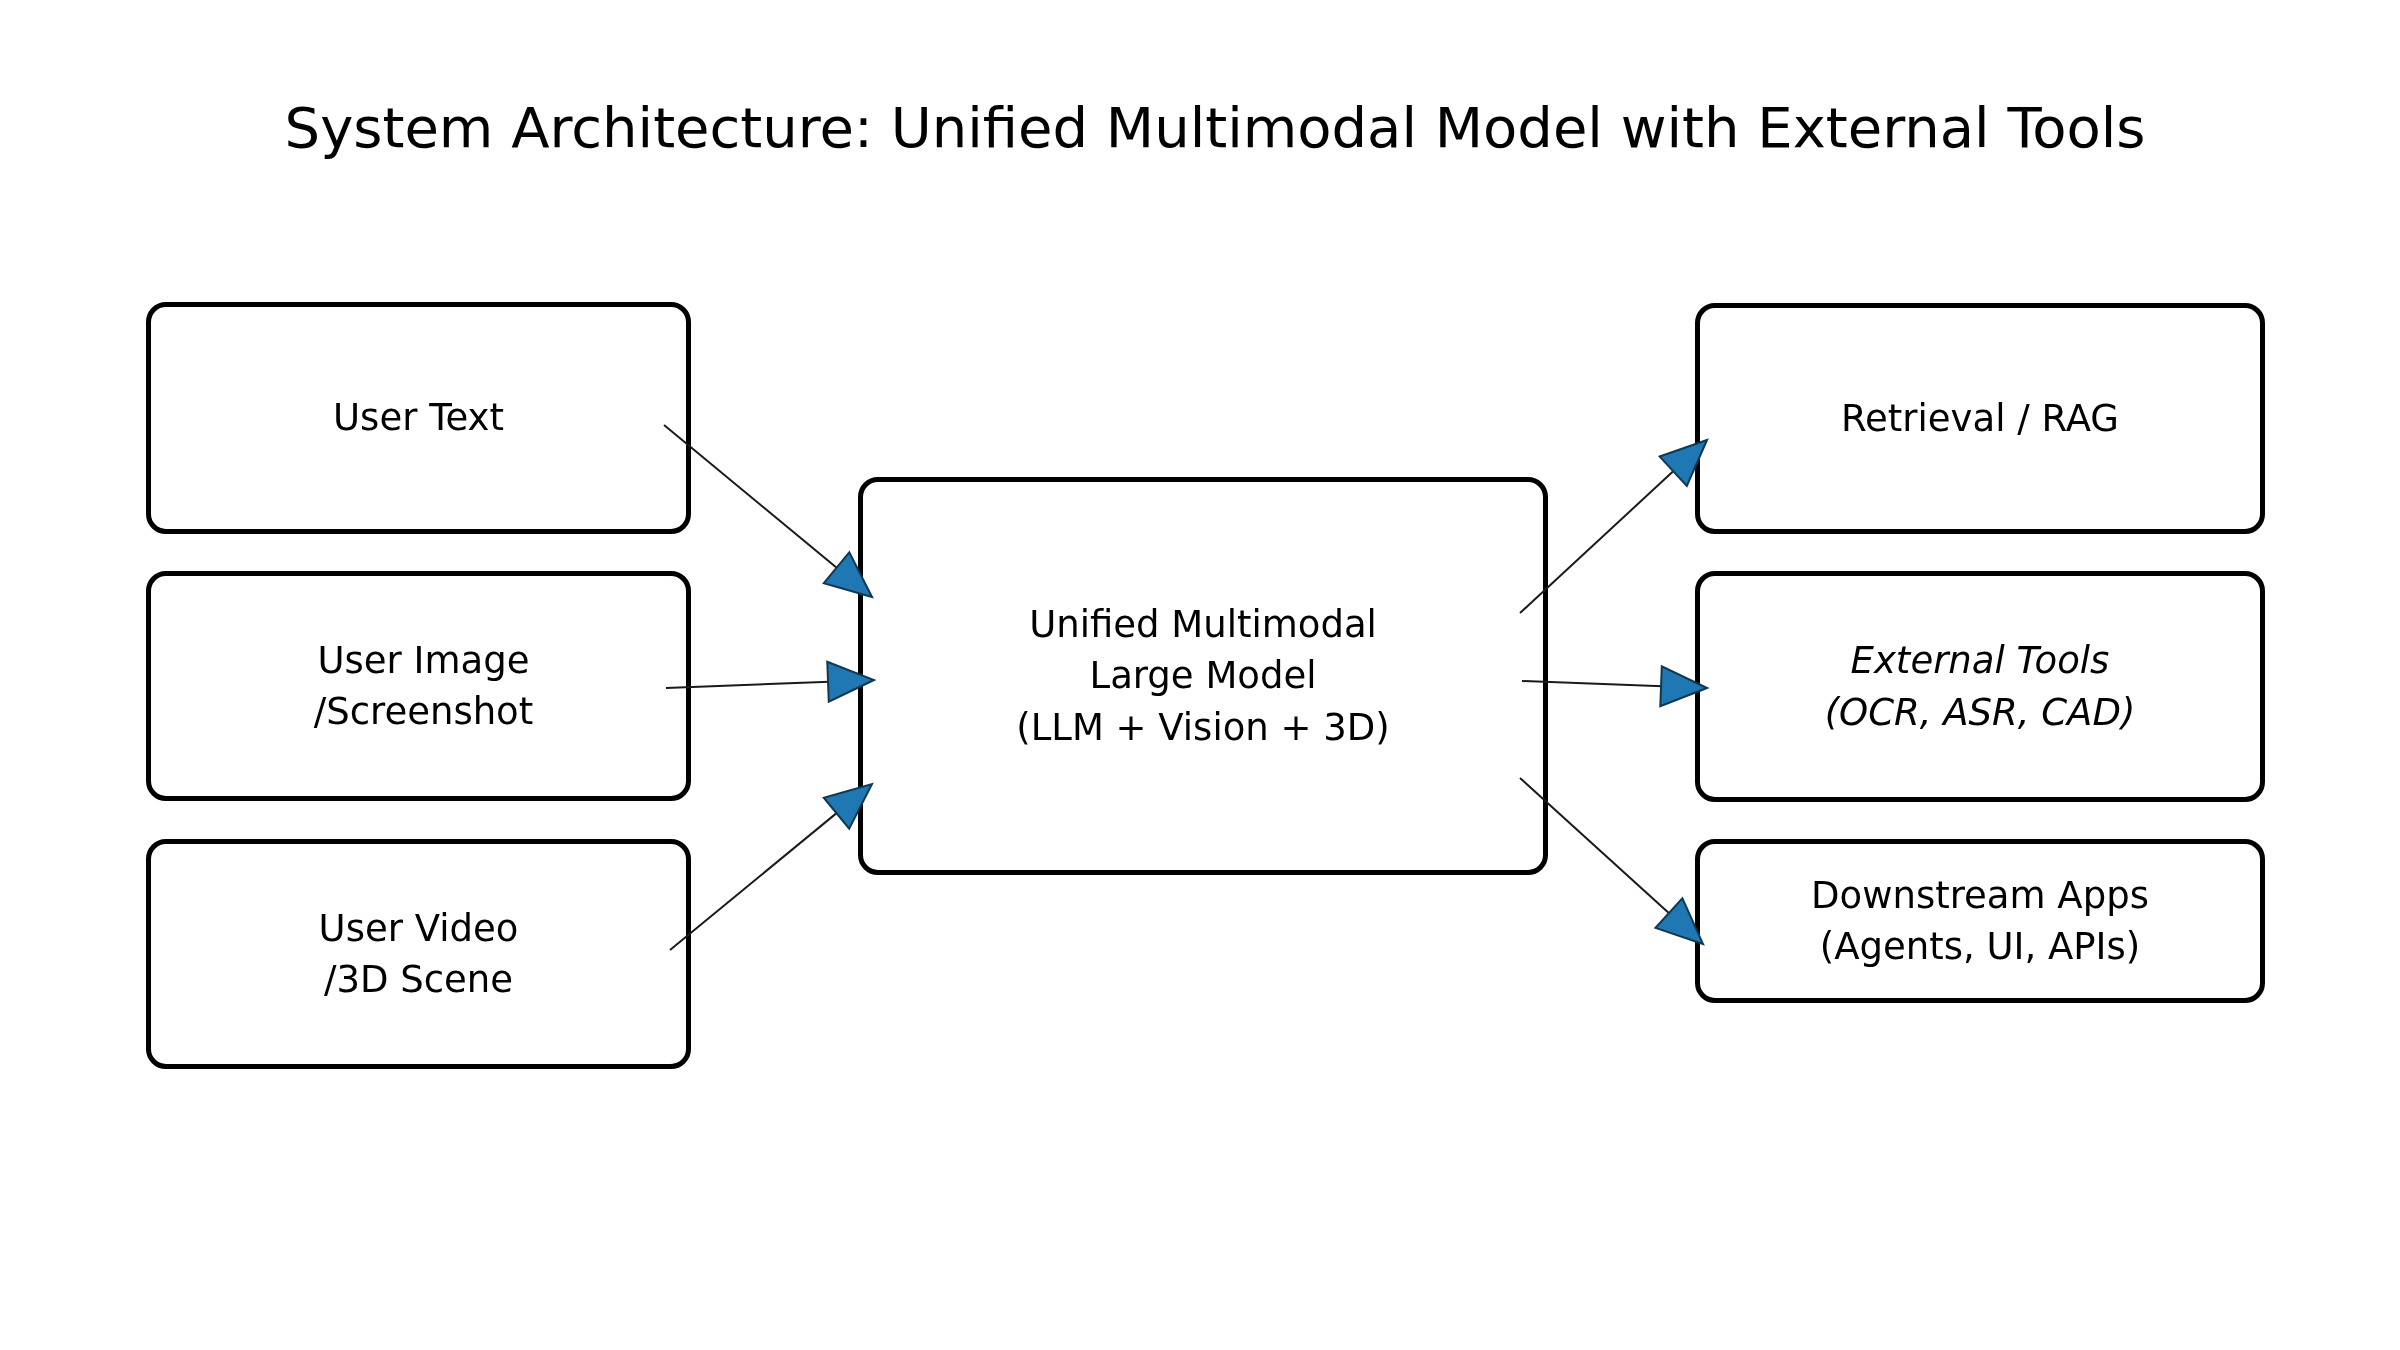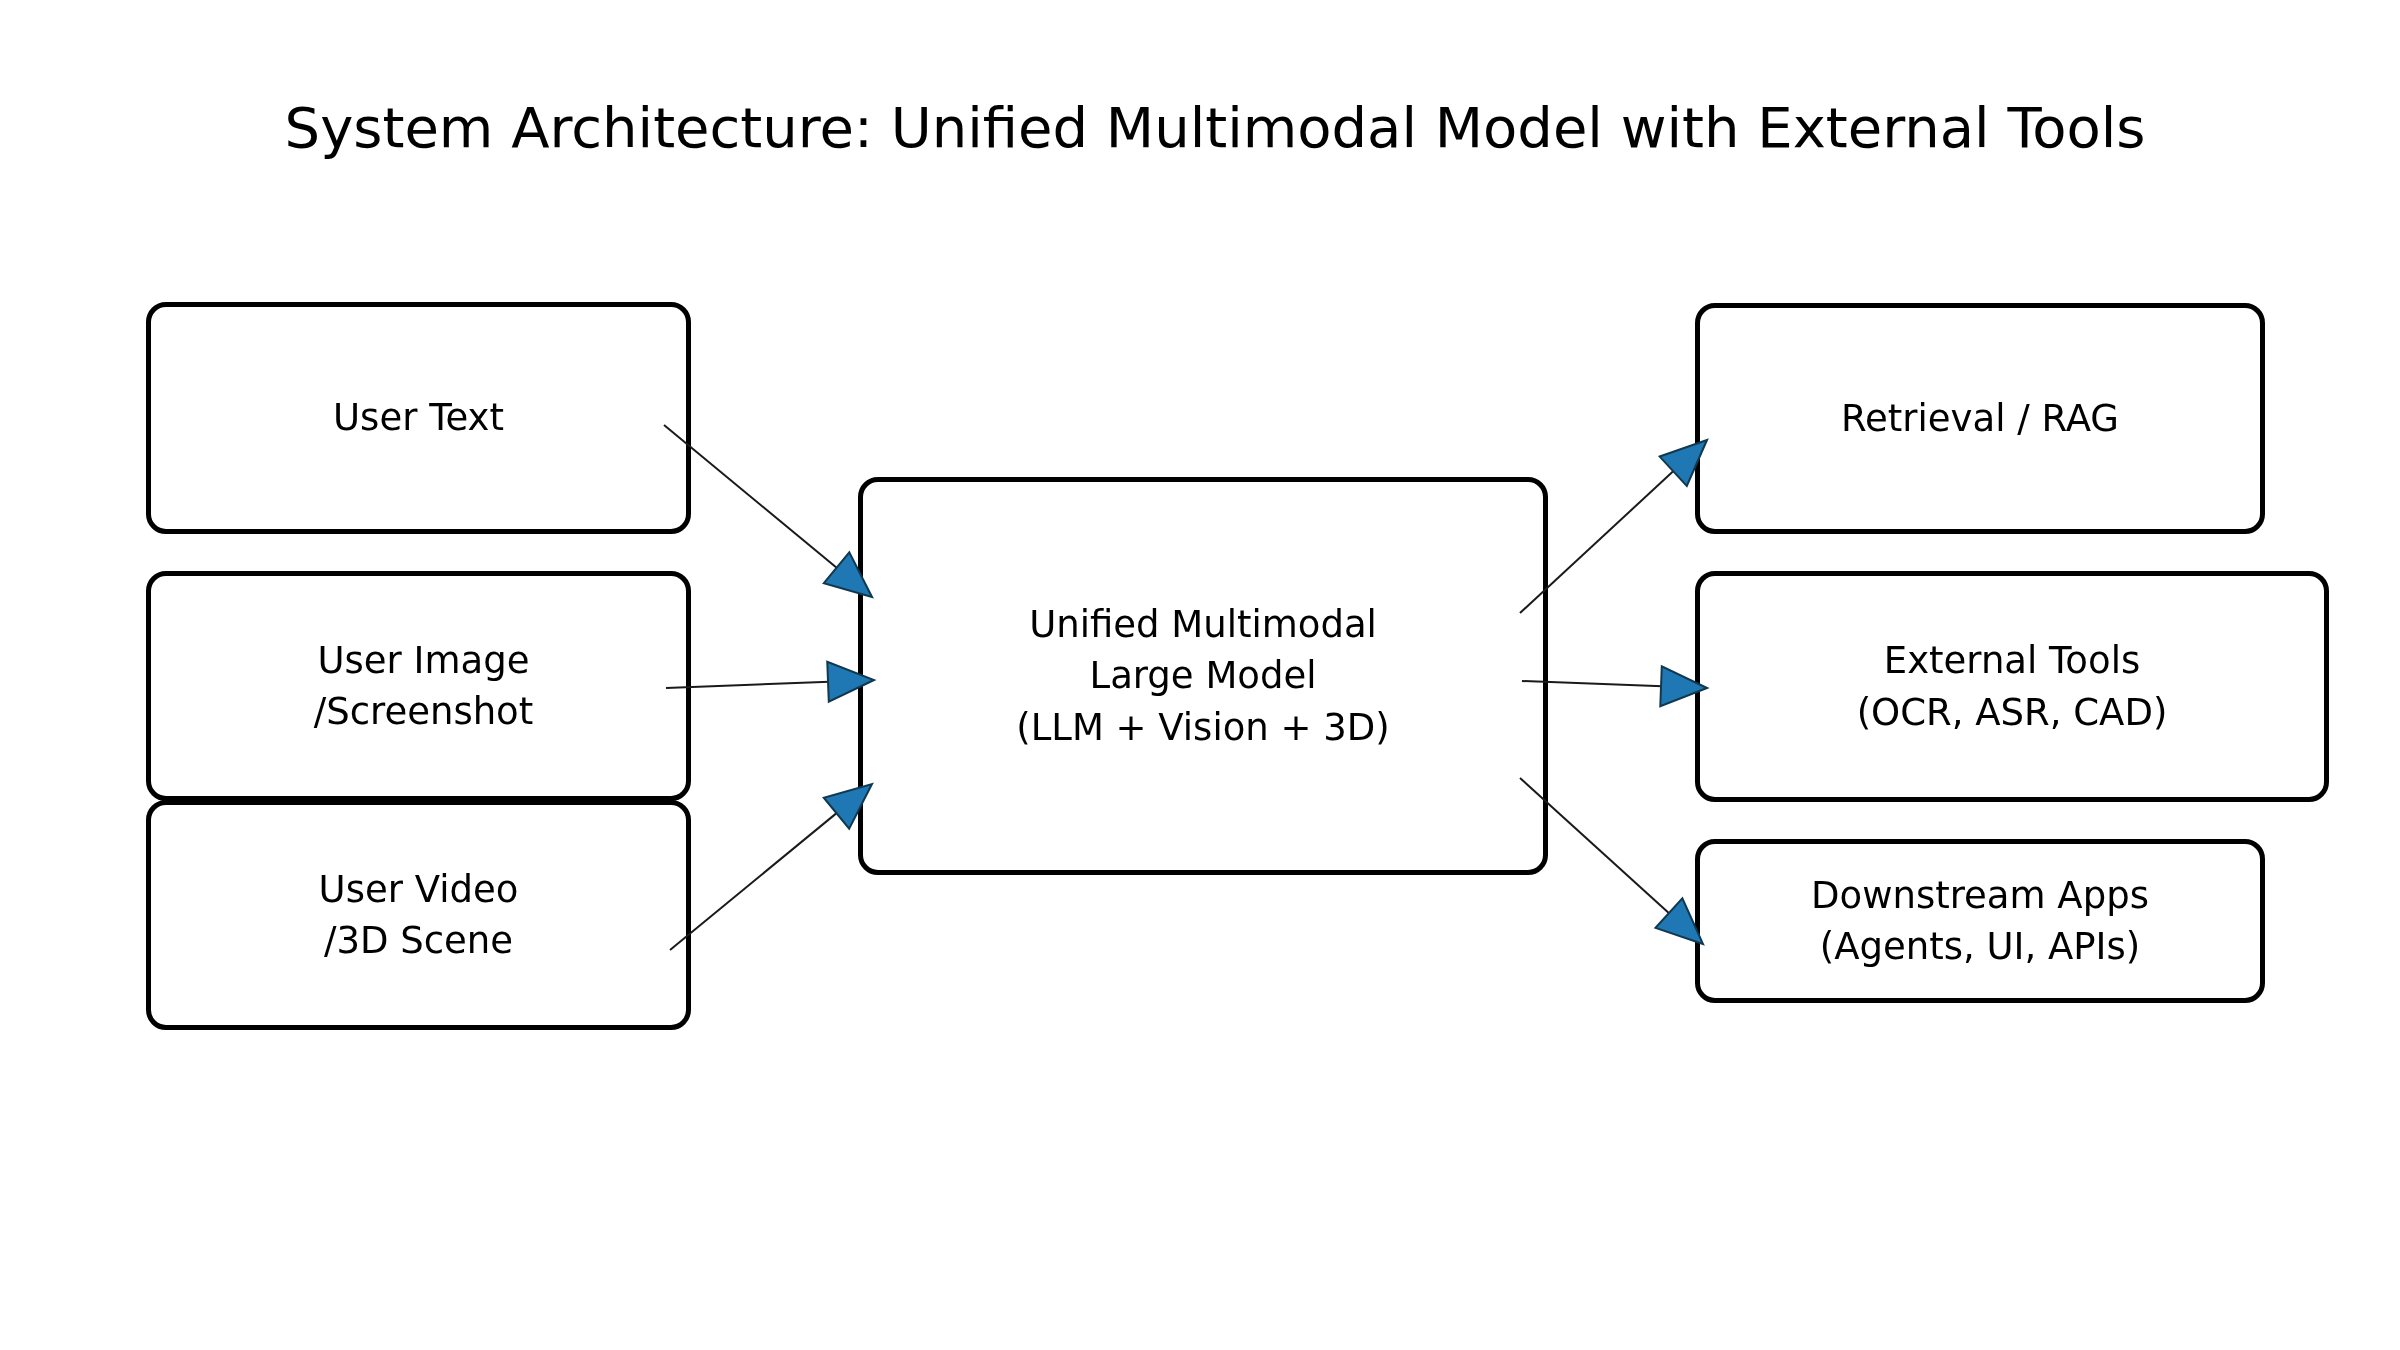--- a/index.html
+++ b/index.html
@@ -41,26 +41,26 @@
   }
   .node-label {
     font-size: 37px;
     line-height: 1.38;
     color: #000000;
     white-space: pre-line;
   }
   
   .n-user-text  { left: 146px; top: 255px; width: 545px; height: 232px; }
   .n-user-image { left: 146px; top: 524px; width: 545px; height: 230px; padding-left: 10px; }
-  .n-user-video { left: 146px; top: 753px; width: 545px; height: 230px; }
+  .n-user-video { left: 146px; top: 792px; width: 545px; height: 230px; }
   
   .n-model { left: 858px; top: 430px; width: 690px; height: 398px; }
   
   .n-retrieval  { left: 1695px; top: 256px; width: 570px; height: 231px; }
-  .n-tools      { left: 1695px; top: 524px; width: 634px; height: 231px; }
+  .n-tools      { left: 1695px; top: 524px; width: 570px; height: 231px; font-style: italic; }
   .n-downstream { left: 1695px; top: 792px; width: 570px; height: 164px; }
   #arrows {
     position: absolute;
     left: 0;
     top: 0;
     width: 2400px;
     height: 1350px;
     pointer-events: none;
     z-index: 5;
   }

